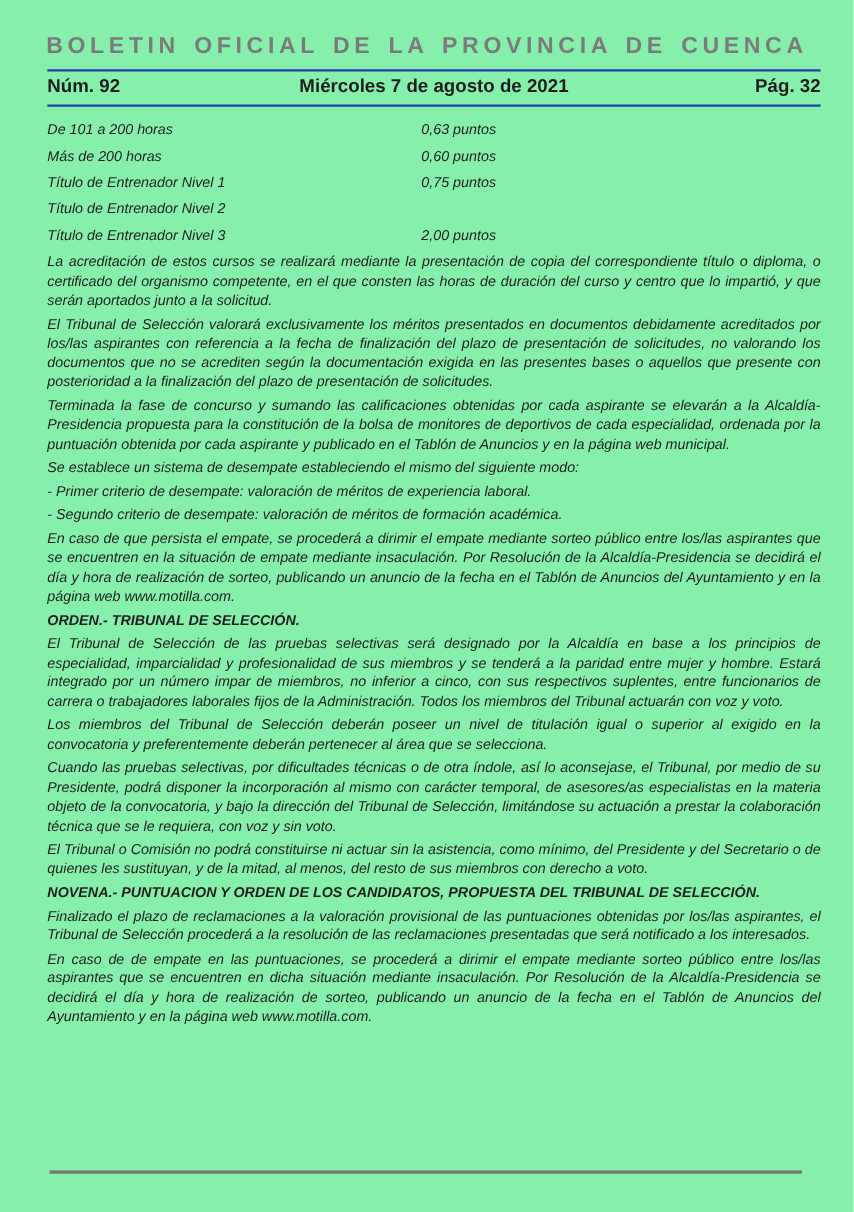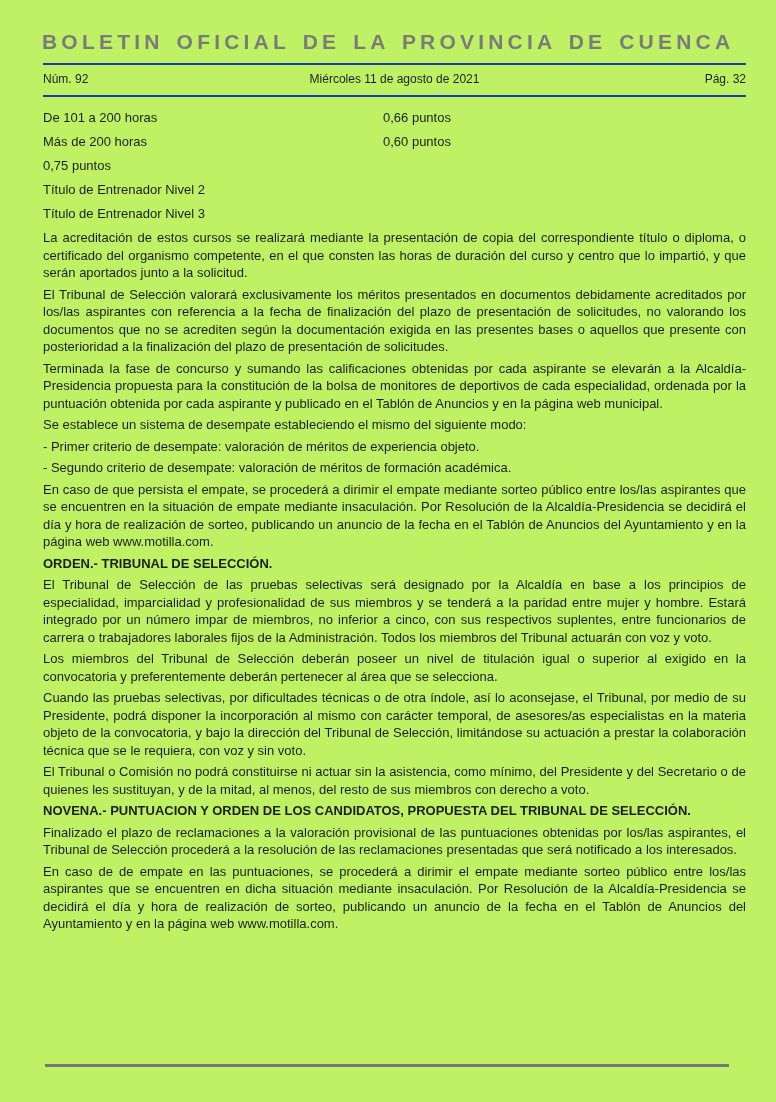--- a/index.html
+++ b/index.html
@@ -7,21 +7,21 @@
     --masthead-gray:#7b7b7b;
     --footer-gray:#767676;
     --text-color:#1d1d1d;
   }
   *{margin:0;padding:0;box-sizing:border-box;}
   html,body{background:#ffffff;}
   .page{
     position:relative;
     width:776px;
     height:1102px;
-    background:#bef264;
+    background:#86efac;
     font-family:"Liberation Sans","DejaVu Sans",sans-serif;
     color:var(--text-color);
     overflow:hidden;
   }
   .masthead{
     position:absolute;
     left:42px;
     top:31px;
     font-size:21px;
     line-height:21px;
@@ -41,34 +41,35 @@
   .rule-top{top:63px;}
   .rule-bottom{top:95px;}
   .infobar{
     position:absolute;
     left:43px;
     top:71px;
     width:703px;
     display:grid;
     grid-template-columns:1fr auto 1fr;
     align-items:center;
-    font-weight:normal;
-    font-size:12px;
+    font-weight:bold;
+    font-size:17px;
     line-height:16px;
   }
   .info-left{text-align:left;}
   .info-center{text-align:center;}
   .info-right{text-align:right;}
   .doc-body{
     position:absolute;
     left:43px;
     top:106px;
     width:703px;
     font-size:13px;
     line-height:17.5px;
+    font-style:italic;
   }
   .score-table{margin-bottom:3px;}
   .score-row{
     display:grid;
     grid-template-columns:340px 1fr;
     height:24px;
     align-items:center;
   }
   .para{
     text-align:justify;
@@ -92,52 +93,54 @@
 <body>
 
 <div class="page">
 
   <div class="masthead">BOLETIN OFICIAL DE LA PROVINCIA DE CUENCA</div>
 
   <div class="rule-blue rule-top"></div>
 
   <div class="infobar">
     <span class="info-left">Núm. 92</span>
-    <span class="info-center">Miércoles 11 de agosto de 2021</span>
+    <span class="info-center">Miércoles 7 de agosto de 2021</span>
     <span class="info-right">Pág. 32</span>
   </div>
 
   <div class="rule-blue rule-bottom"></div>
 
   <div class="doc-body">
     <div class="score-table" id="score-table">
         <div class="score-row">
           <span>De 101 a 200 horas</span>
-          <span>0,66 puntos</span>
+          <span>0,63 puntos</span>
         </div>
         <div class="score-row">
           <span>Más de 200 horas</span>
           <span>0,60 puntos</span>
         </div>
         <div class="score-row">
+          <span>Título de Entrenador Nivel 1</span>
           <span>0,75 puntos</span>
         </div>
         <div class="score-row">
           <span>Título de Entrenador Nivel 2</span>
         </div>
         <div class="score-row">
           <span>Título de Entrenador Nivel 3</span>
+          <span>2,00 puntos</span>
         </div>
       </div>
     <div id="content">
         <p class="para">La acreditación de estos cursos se realizará mediante la presentación de copia del correspondiente título o diploma, o certificado del organismo competente, en el que consten las horas de duración del curso y centro que lo impartió, y que serán aportados junto a la solicitud.</p>
         <p class="para">El Tribunal de Selección valorará exclusivamente los méritos presentados en documentos debidamente acreditados por los/las aspirantes con referencia a la fecha de finalización del plazo de presentación de solicitudes, no valorando los documentos que no se acrediten según la documentación exigida en las presentes bases o aquellos que presente con posterioridad a la finalización del plazo de presentación de solicitudes.</p>
         <p class="para">Terminada la fase de concurso y sumando las calificaciones obtenidas por cada aspirante se elevarán a la Alcaldía-Presidencia propuesta para la constitución de la bolsa de monitores de deportivos de cada especialidad, ordenada por la puntuación obtenida por cada aspirante y publicado en el Tablón de Anuncios y en la página web municipal.</p>
         <p class="para">Se establece un sistema de desempate estableciendo el mismo del siguiente modo:</p>
-        <p class="para">- Primer criterio de desempate: valoración de méritos de experiencia objeto.</p>
+        <p class="para">- Primer criterio de desempate: valoración de méritos de experiencia laboral.</p>
         <p class="para">- Segundo criterio de desempate: valoración de méritos de formación académica.</p>
         <p class="para">En caso de que persista el empate, se procederá a dirimir el empate mediante sorteo público entre los/las aspirantes que se encuentren en la situación de empate mediante insaculación. Por Resolución de la Alcaldía-Presidencia se decidirá el día y hora de realización de sorteo, publicando un anuncio de la fecha en el Tablón de Anuncios del Ayuntamiento y en la página web www.motilla.com.</p>
         <h3 class="heading">ORDEN.- TRIBUNAL DE SELECCIÓN.</h3>
         <p class="para">El Tribunal de Selección de las pruebas selectivas será designado por la Alcaldía en base a los principios de especialidad, imparcialidad y profesionalidad de sus miembros y se tenderá a la paridad entre mujer y hombre. Estará integrado por un número impar de miembros, no inferior a cinco, con sus respectivos suplentes, entre funcionarios de carrera o trabajadores laborales fijos de la Administración. Todos los miembros del Tribunal actuarán con voz y voto.</p>
         <p class="para">Los miembros del Tribunal de Selección deberán poseer un nivel de titulación igual o superior al exigido en la convocatoria y preferentemente deberán pertenecer al área que se selecciona.</p>
         <p class="para">Cuando las pruebas selectivas, por dificultades técnicas o de otra índole, así lo aconsejase, el Tribunal, por medio de su Presidente, podrá disponer la incorporación al mismo con carácter temporal, de asesores/as especialistas en la materia objeto de la convocatoria, y bajo la dirección del Tribunal de Selección, limitándose su actuación a prestar la colaboración técnica que se le requiera, con voz y sin voto.</p>
         <p class="para">El Tribunal o Comisión no podrá constituirse ni actuar sin la asistencia, como mínimo, del Presidente y del Secretario o de quienes les sustituyan, y de la mitad, al menos, del resto de sus miembros con derecho a voto.</p>
         <h3 class="heading">NOVENA.- PUNTUACION Y ORDEN DE LOS CANDIDATOS,  PROPUESTA DEL TRIBUNAL DE SELECCIÓN.</h3>
         <p class="para">Finalizado el plazo de reclamaciones a la valoración provisional de las puntuaciones obtenidas por los/las aspirantes, el Tribunal de Selección procederá a la resolución de las reclamaciones presentadas que será notificado a los interesados.</p>
         <p class="para">En caso de de empate en las puntuaciones, se procederá a dirimir el empate mediante sorteo público entre los/las aspirantes que se encuentren en dicha situación mediante insaculación. Por Resolución de la Alcaldía-Presidencia se decidirá el día y hora de realización de sorteo, publicando un anuncio de la fecha en el Tablón de Anuncios del Ayuntamiento y en la página web www.motilla.com.</p>

